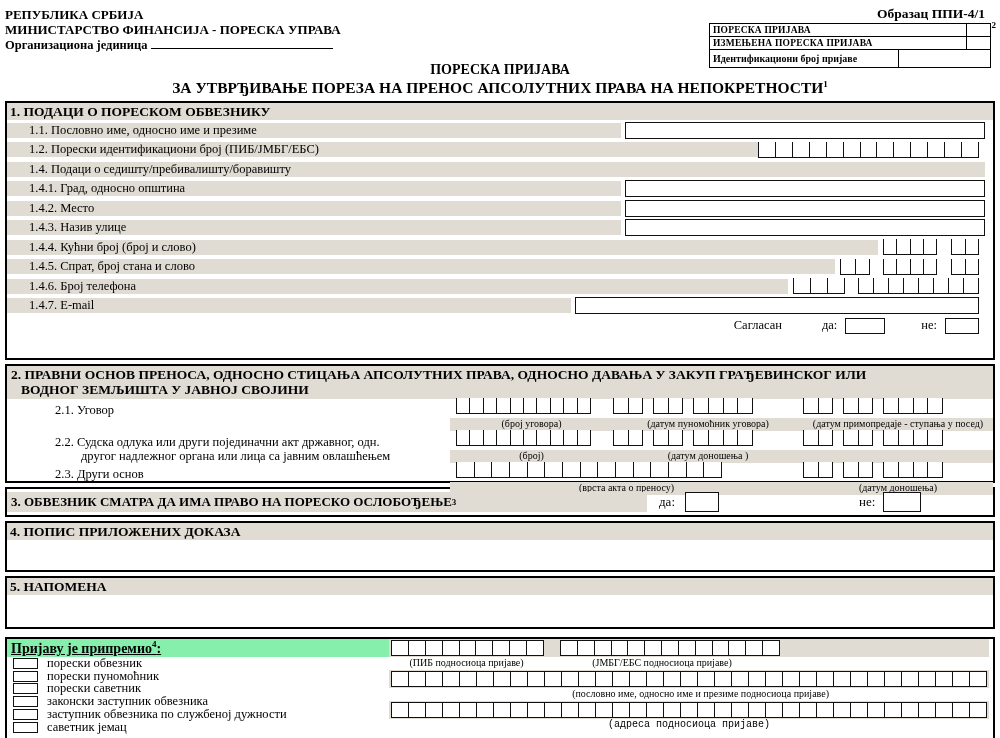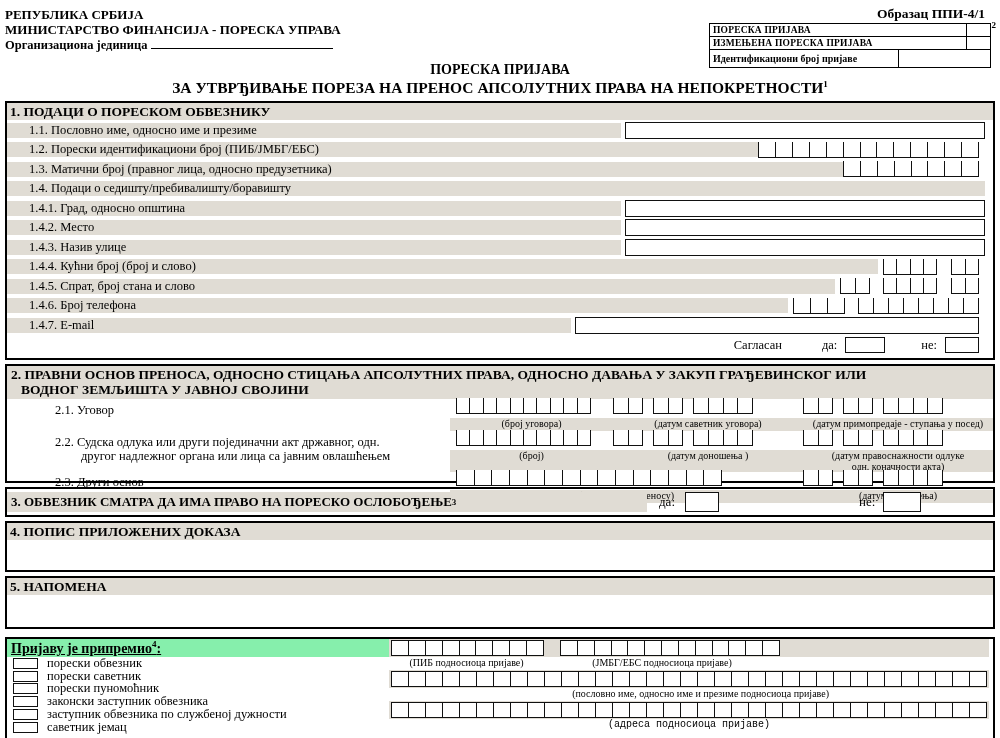--- a/index.html
+++ b/index.html
@@ -138,33 +138,20 @@
           <span class="cell"></span>
           <span class="cell"></span>
           <span class="cell"></span>
           <span class="cell"></span>
           <span class="cell"></span>
           <span class="cell"></span>
           <span class="cell"></span>
         </div>
     </div>
 
-    <div class="s1row">
-      <div class="s1stripe">1.3. Матични број (правног лица, односно предузетника)</div>
-      <div class="comb open" style="width:136px; margin-right:14px;">
-          <span class="cell"></span>
-          <span class="cell"></span>
-          <span class="cell"></span>
-          <span class="cell"></span>
-          <span class="cell"></span>
-          <span class="cell"></span>
-          <span class="cell"></span>
-          <span class="cell"></span>
-        </div>
-    </div>
 
     <div class="s1row">
       <div class="s1stripe" style="margin-right:8px;">1.4. Подаци о седишту/пребивалишту/боравишту</div>
     </div>
 
     <div class="s1row">
       <div class="s1stripe">1.4.1. Град, односно општина</div>
       <div class="tbox" style="width:360px; margin:0 8px 0 4px;"></div>
     </div>
 
@@ -299,21 +286,21 @@
                   <span class="cell"></span>
                   <span class="cell"></span>
                   <span class="cell"></span>
                   <span class="cell"></span>
                 </span>
             </span>
           </div>
         </div>
         <div class="capline">
           <div class="zone1">(број уговора)</div>
-          <div class="zone2">(датум саветник уговора)</div>
+          <div class="zone2">(датум пуномоћник уговора)</div>
           <div class="zone3">(датум примопредаје - ступања у посед)</div>
         </div>
       </div>
     </div>
 
     <div class="s2row" style="margin-top:2px;">
       <div class="s2label">
         <div>2.2. Судска одлука или други појединачни акт државног, одн.</div>
         <div style="padding-left:26px;">другог надлежног органа или лица са јавним овлашћењем</div>
       </div>
@@ -364,24 +351,20 @@
                   <span class="cell"></span>
                   <span class="cell"></span>
                   <span class="cell"></span>
                 </span>
             </span>
           </div>
         </div>
         <div class="capline">
           <div class="zone1">(број)</div>
           <div class="zone2">(датум доношења )</div>
-          <div class="zone3">
-            <div>(датум правоснажности одлуке</div>
-            <div>одн. коначности акта)</div>
-          </div>
         </div>
       </div>
     </div>
 
     <div class="s2row" style="margin-top:1px;">
       <div class="s2label">2.3. Други основ</div>
       <div class="s2right">
         <div class="combline">
           <div style="width:353px; text-align:left;"><div class="comb open" style="width:266px; margin-left:6px;">
                 <span class="cell"></span>
@@ -452,25 +435,25 @@
 
   <div class="sec foot" style="height:110px; margin-bottom:0;">
     <div class="foot-left">
       <div class="foot-title"><span class="ut"><span>Пријаву је припремио</span><sup>4</sup><span>:</span></span></div>
       <div class="chk-row">
         <span class="chk"></span>
         <span>порески обвезник</span>
       </div>
       <div class="chk-row">
         <span class="chk"></span>
-        <span>порески саветник</span>
+        <span>порески пуномоћник</span>
       </div>
       <div class="chk-row">
         <span class="chk"></span>
-        <span>порески пуномоћник</span>
+        <span>порески саветник</span>
       </div>
       <div class="chk-row">
         <span class="chk"></span>
         <span>законски заступник обвезника</span>
       </div>
       <div class="chk-row">
         <span class="chk"></span>
         <span>заступник обвезника по службеној дужности</span>
       </div>
       <div class="chk-row">

